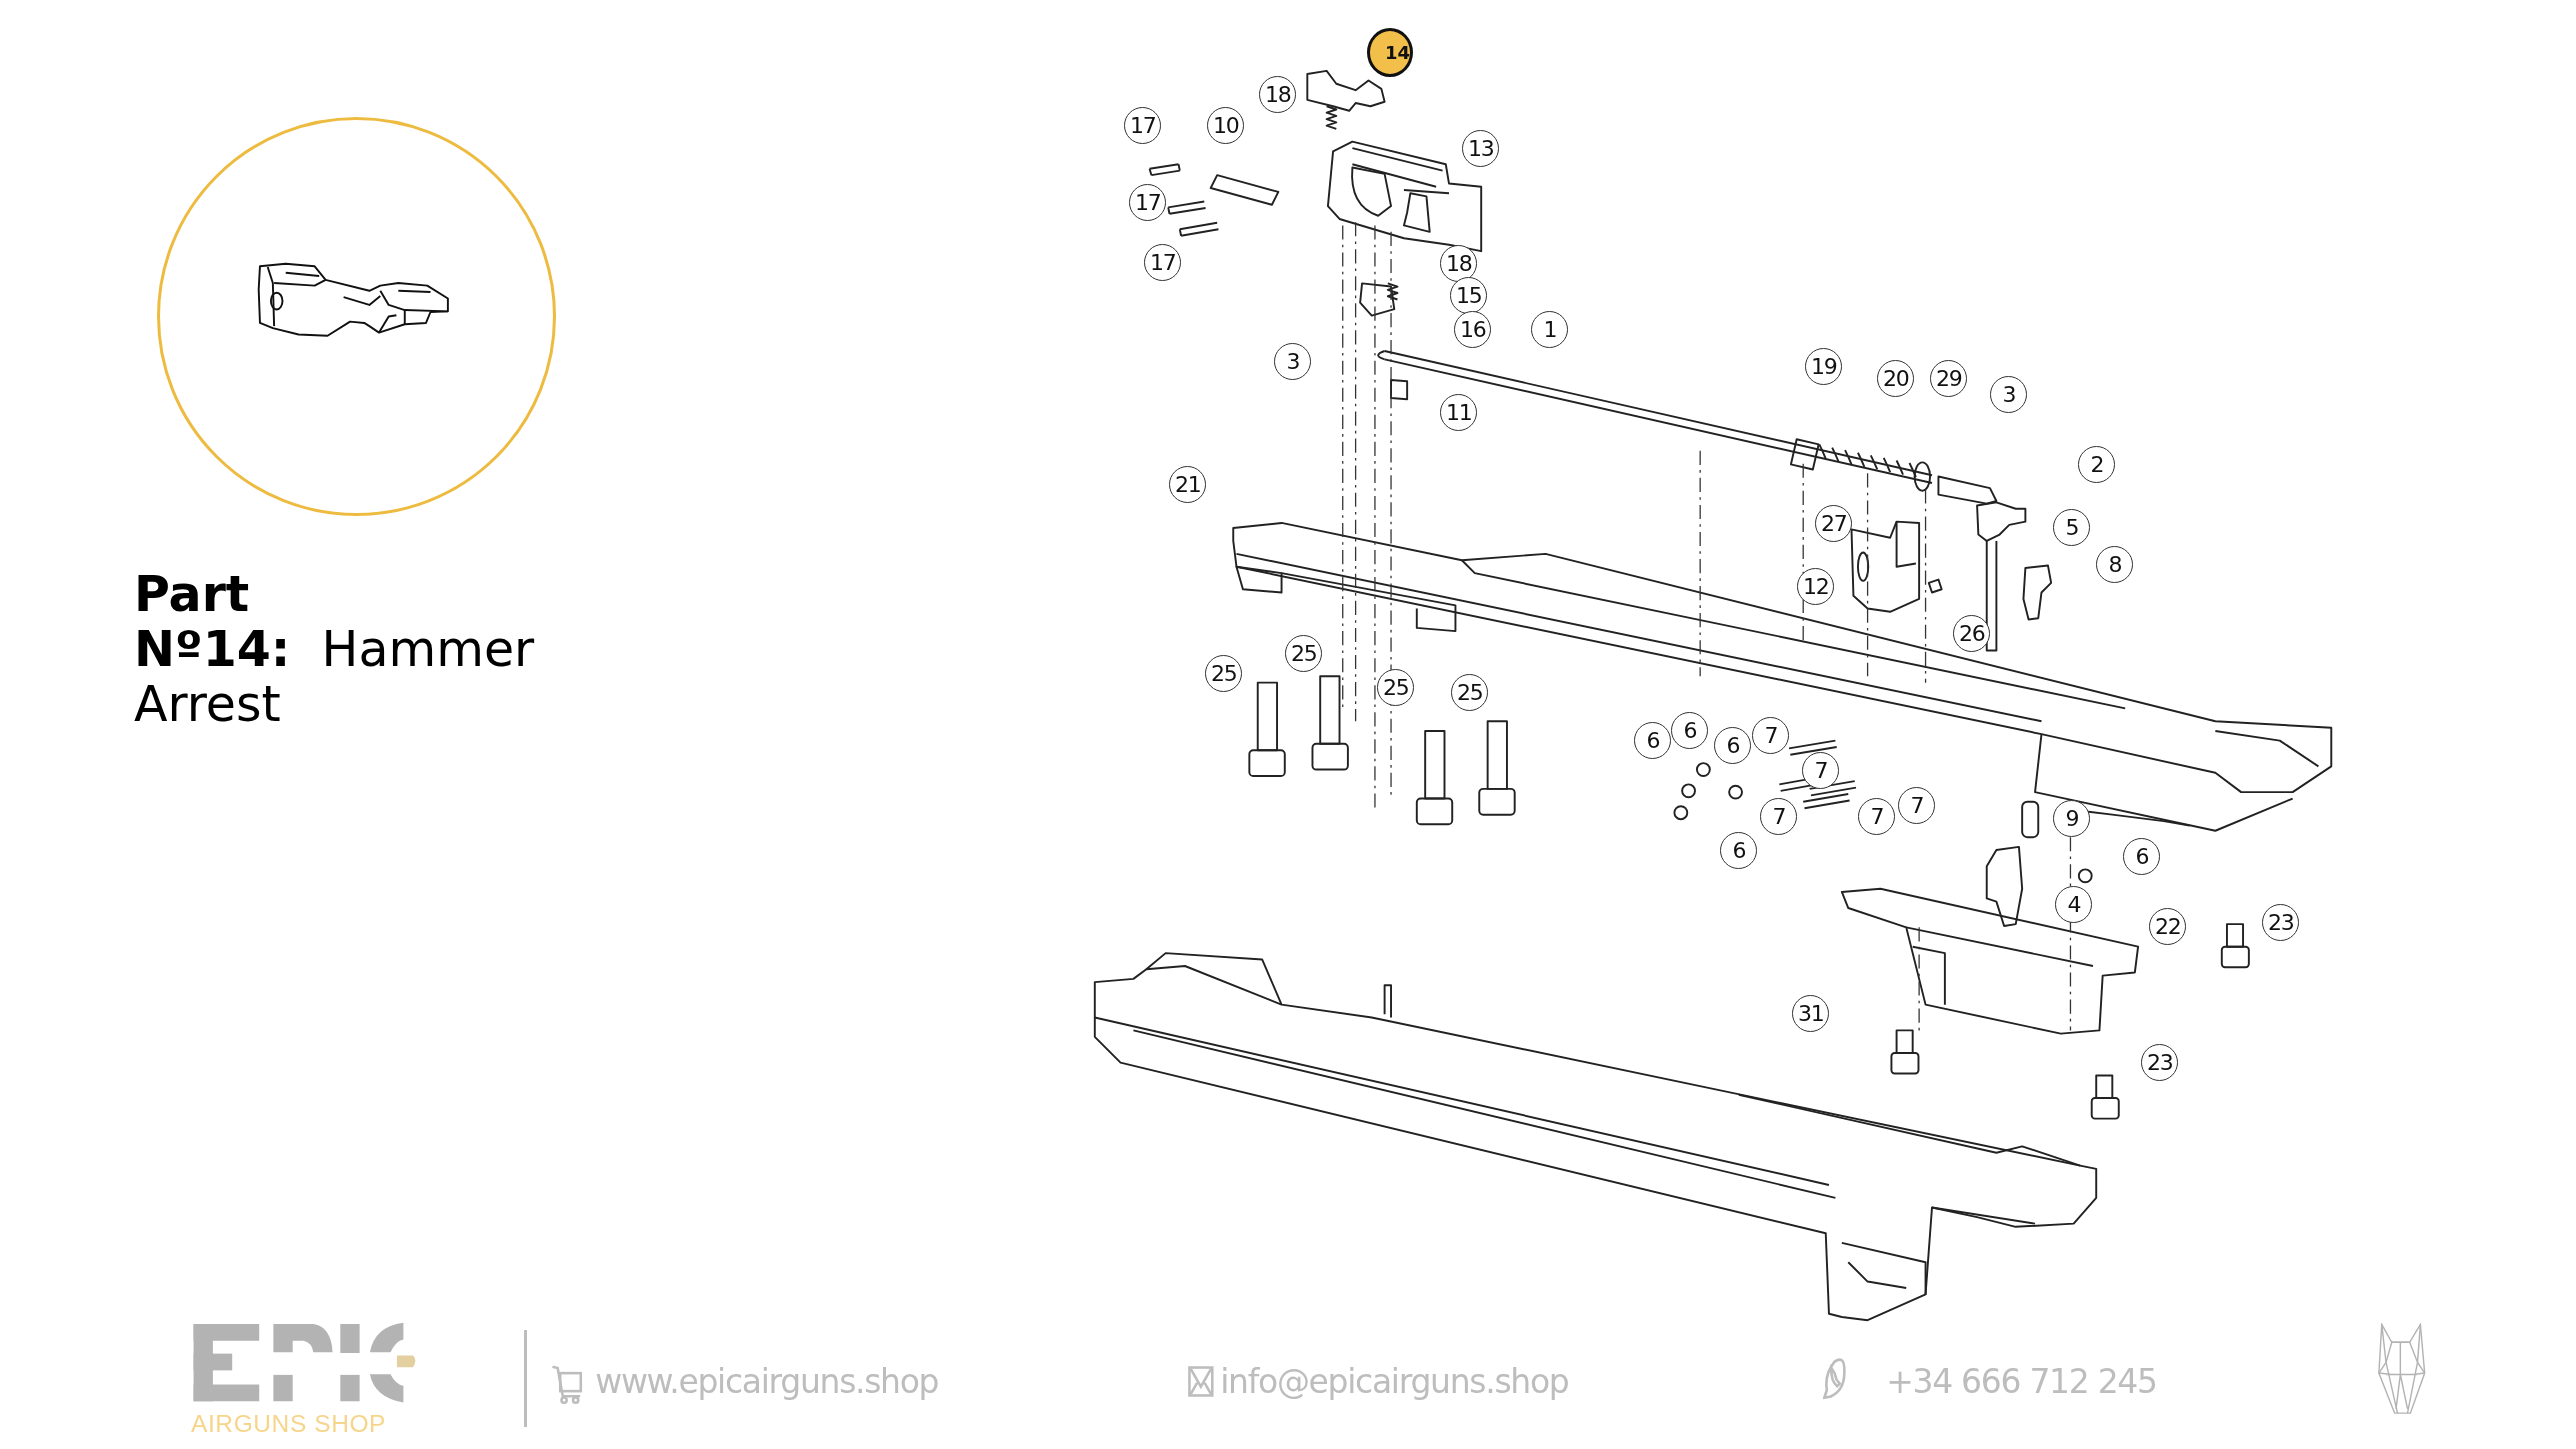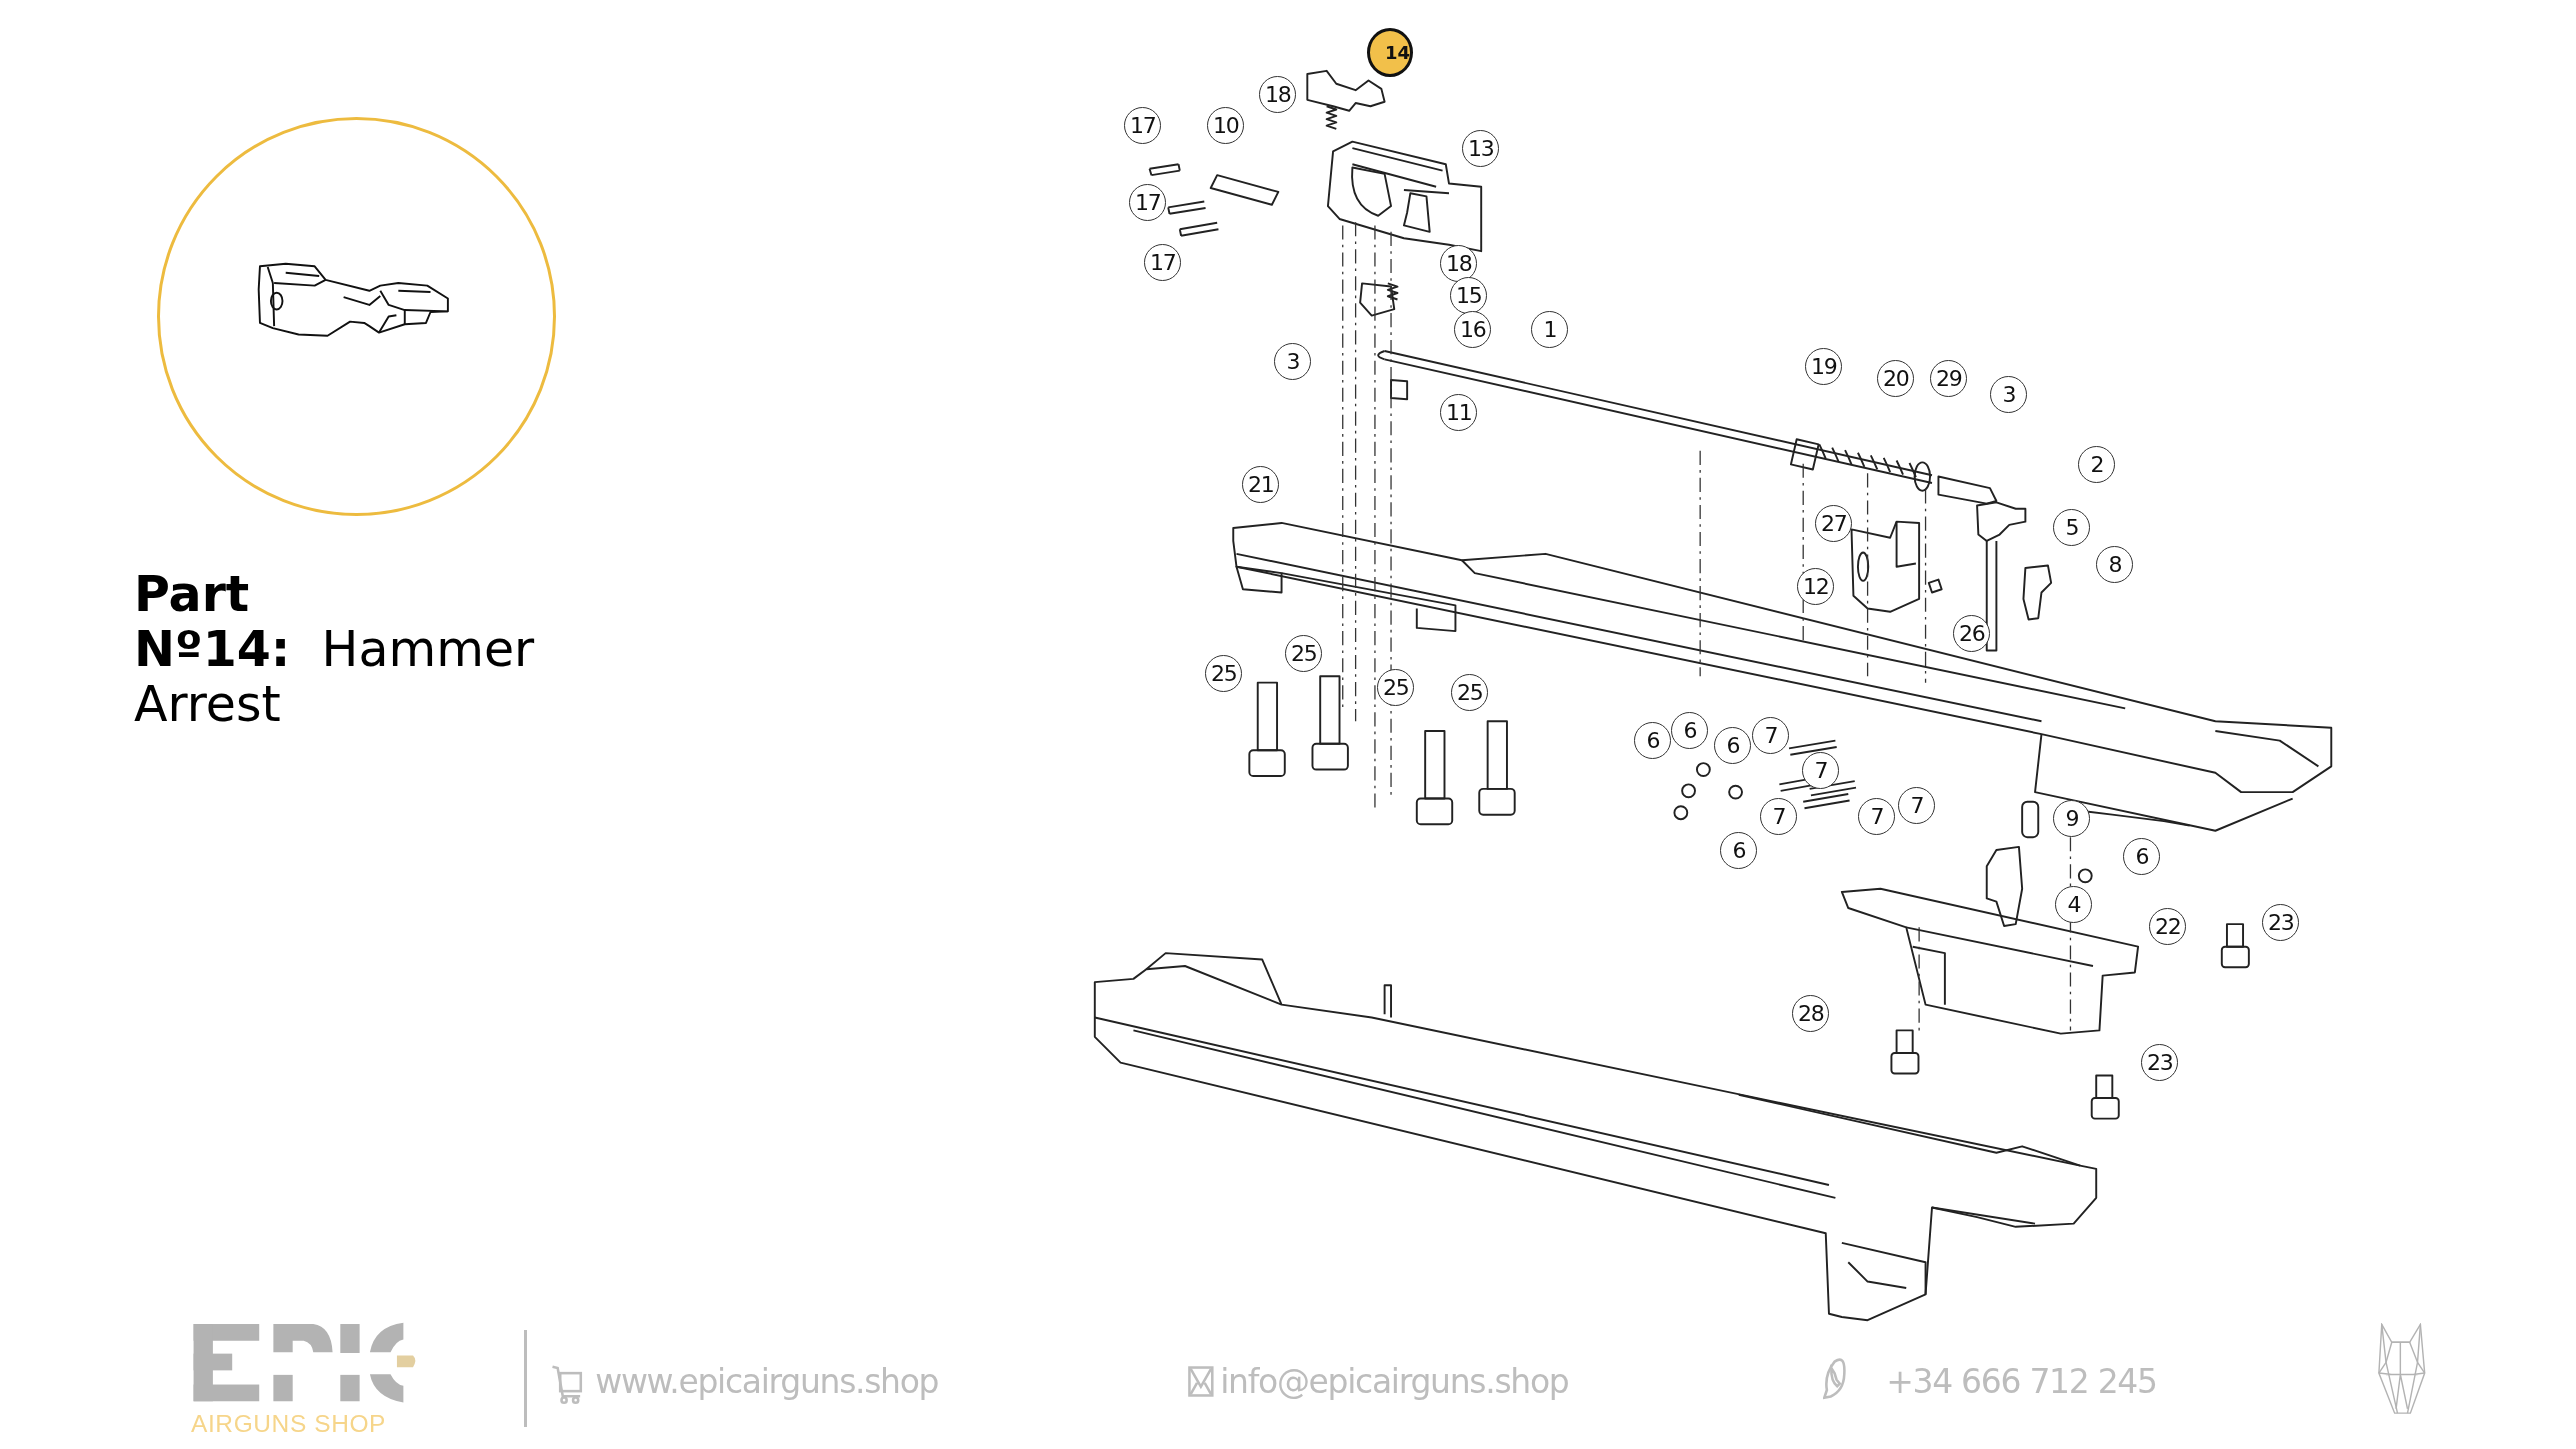--- a/index.html
+++ b/index.html
@@ -158,21 +158,21 @@
     <div class="callout" style="left: 1469px; top: 296px;">15</div>
     <div class="callout" style="left: 1473px; top: 330px;">16</div>
     <div class="callout" style="left: 1550px; top: 330px;">1</div>
     <div class="callout" style="left: 1293px; top: 362px;">3</div>
     <div class="callout" style="left: 1459px; top: 413px;">11</div>
     <div class="callout" style="left: 1824px; top: 367px;">19</div>
     <div class="callout" style="left: 1896px; top: 379px;">20</div>
     <div class="callout" style="left: 1949px; top: 379px;">29</div>
     <div class="callout" style="left: 2009px; top: 395px;">3</div>
     <div class="callout" style="left: 2097px; top: 465px;">2</div>
-    <div class="callout" style="left: 1261px; top: 485px;">21</div>
+    <div class="callout" style="left: 1188px; top: 485px;">21</div>
     <div class="callout" style="left: 1834px; top: 524px;">27</div>
     <div class="callout" style="left: 2072px; top: 528px;">5</div>
     <div class="callout" style="left: 1816px; top: 587px;">12</div>
     <div class="callout" style="left: 2115px; top: 565px;">8</div>
     <div class="callout" style="left: 1972px; top: 634px;">26</div>
     <div class="callout" style="left: 1224px; top: 674px;">25</div>
     <div class="callout" style="left: 1304px; top: 654px;">25</div>
     <div class="callout" style="left: 1396px; top: 688px;">25</div>
     <div class="callout" style="left: 1470px; top: 693px;">25</div>
     <div class="callout" style="left: 1653px; top: 741px;">6</div>
@@ -182,21 +182,21 @@
     <div class="callout" style="left: 1821px; top: 771px;">7</div>
     <div class="callout" style="left: 1779px; top: 817px;">7</div>
     <div class="callout" style="left: 1877px; top: 817px;">7</div>
     <div class="callout" style="left: 1917px; top: 806px;">7</div>
     <div class="callout" style="left: 1739px; top: 851px;">6</div>
     <div class="callout" style="left: 2072px; top: 819px;">9</div>
     <div class="callout" style="left: 2142px; top: 857px;">6</div>
     <div class="callout" style="left: 2074px; top: 905px;">4</div>
     <div class="callout" style="left: 2168px; top: 927px;">22</div>
     <div class="callout" style="left: 2281px; top: 923px;">23</div>
-    <div class="callout" style="left: 1811px; top: 1014px;">28</div>
+    <div class="callout" style="left: 1811px; top: 1014px;">31</div>
     <div class="callout" style="left: 2160px; top: 1063px;">23</div>
   </div>
 
 <div class="badge">14</div>
 
 <div class="abs footer-logo">
   <svg width="251" height="84" viewBox="0 0 390 130">
     <g fill="#B3B3B3">
       <rect x="4" y="6" width="102" height="26"></rect>
       <rect x="4" y="6" width="30" height="120"></rect>

